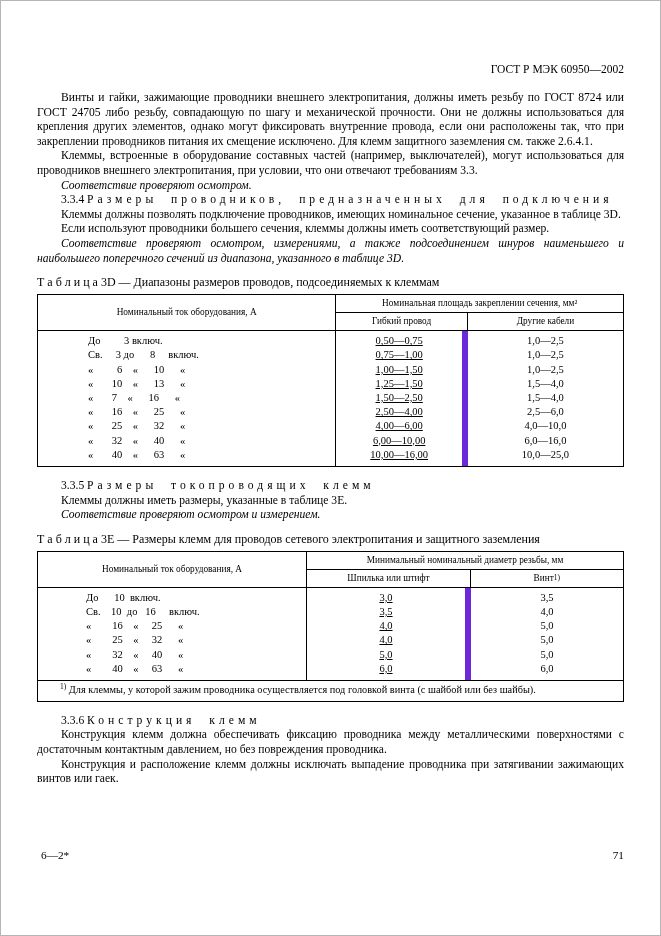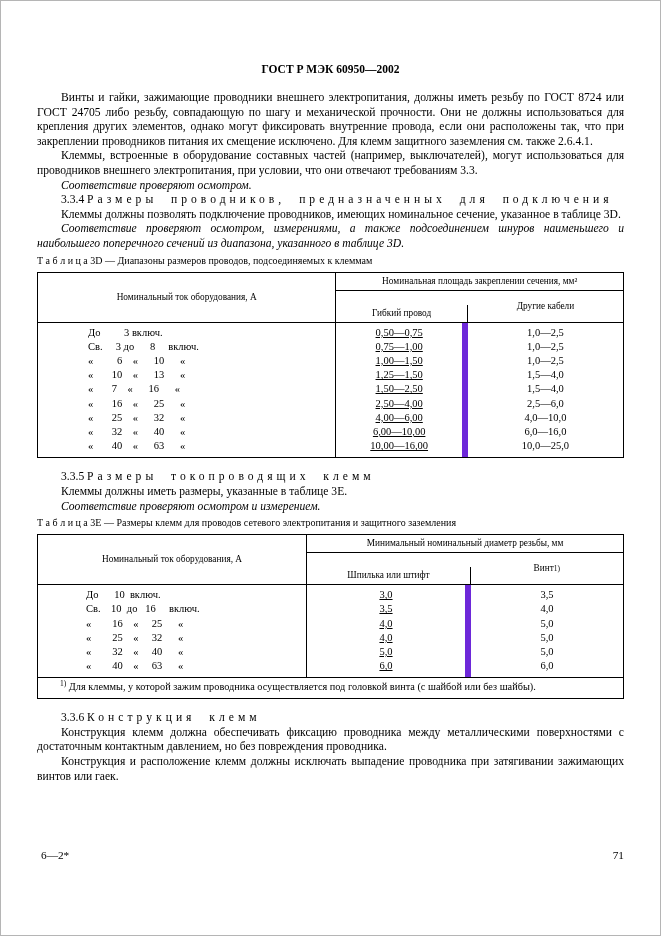--- a/index.html
+++ b/index.html
@@ -3,38 +3,38 @@
 <meta charset="utf-8">
 <style>
   * { margin:0; padding:0; box-sizing:border-box; }
   html,body { background:#e9e9e9; }
   body { font-family:"Liberation Serif","DejaVu Serif",serif; color:#000; }
   .page {
     position:relative; width:661px; height:936px; margin:0 auto;
     background:#fff; border:1px solid #b5b5b5; overflow:hidden;
   }
   .content { padding:62px 36px 0 36px; }
-  .doc-header { text-align:center; font-weight:bold; font-size:11.5px; margin-bottom:16px; }
+  .doc-header { text-align:right; font-weight:normal; font-size:11.5px; margin-bottom:16px; }
   .para { font-size:11.6px; line-height:14.6px; text-align:justify; }
   .ind { text-indent:24px; }
   .it { font-style:italic; }
   .heading { text-align:left; }
   .sp { letter-spacing:4px; word-spacing:7px; }
-  .caption { font-size:10px; line-height:13px; margin:2px 0 5px 0; text-align:left; }
+  .caption { font-size:12px; line-height:13px; margin:10px 0 5px 0; text-align:left; }
 
   
   .gtable { border:1px solid #000; font-size:10.5px; margin-bottom:12px; }
   .t3d { --c1:51%; --c2:22.5%; --c3:26.5%; --s1:45.9%; --s2:54.1%; --pl:50px; }
   .t3e { --c1:46%; --c2:28%;   --c3:26%;   --s1:51.8%; --s2:48.2%; --pl:48px; }
   .thead { display:flex; align-items:stretch; border-bottom:1px solid #000; font-size:9.3px; line-height:11px; }
   .hc1 { width:var(--c1); border-right:1px solid #000; display:flex; align-items:center; justify-content:center; text-align:center; padding:3px 6px; }
   .hgrp { width:calc(100% - var(--c1)); display:flex; flex-direction:column; }
   .hgtitle { border-bottom:1px solid #000; text-align:center; padding:3px 4px; }
   .hsubs { display:flex; flex:1; }
-  .hs1 { width:var(--s1); border-right:1px solid #000; display:flex; align-items:center; justify-content:center; text-align:right; padding:3px 4px;margin-top:14px; }
+  .hs1 { width:var(--s1); border-right:1px solid #000; display:flex; align-items:center; justify-content:center; text-align:right; padding:3px 4px; }
   .hs2 { width:var(--s2); display:flex; align-items:center; justify-content:center; text-align:left; padding:3px 4px; }
   .trow { display:flex;justify-content:space-between; }
   .trow > div { line-height:14.2px; }
   .trow:first-child > div { padding-top:3px; }
   .trow:last-child > div { padding-bottom:4px; }
   .tc1 { width:var(--c1); border-right:1px solid #000; padding-left:var(--pl); white-space:pre; }
   .tc2 { width:var(--c2); border-right:6px solid #6d28d9; text-align:center;text-decoration:underline; }
   .tc3 { width:var(--c3); text-align:center; }
   .tfoot { border-top:1px solid #000; font-size:10.3px; line-height:12.8px; padding:3px 26px 4px 8px; text-indent:14px; text-align:justify; }
   sup { font-size:7.5px; vertical-align:super; line-height:0; }
@@ -52,20 +52,21 @@
   <div class="content">
 
     <div class="doc-header">ГОСТ Р МЭК 60950—2002</div>
 
     <p class="para ind">Винты и гайки, зажимающие проводники внешнего электропитания, должны иметь резьбу по ГОСТ 8724 или ГОСТ 24705 либо резьбу, совпадающую по шагу и механической прочности. Они не должны использоваться для крепления других элементов, однако могут фиксировать внутренние провода, если они расположены так, что при закреплении проводников питания их смещение исключено. Для клемм защитного заземления см. также 2.6.4.1.</p>
     <p class="para ind">Клеммы, встроенные в оборудование составных частей (например, выключателей), могут использоваться для проводников внешнего электропитания, при условии, что они отвечают требованиям 3.3.</p>
     <p class="para ind it">Соответствие проверяют осмотром.</p>
 
     <p class="para ind heading"><span>3.3.4</span> <span class="sp">Размеры проводников, предназначенных для подключения</span></p>
     <p class="para ind">Клеммы должны позволять подключение проводников, имеющих номинальное сечение, указанное в таблице 3D.</p>
+    <p class="para ind">Если используют проводники большего сечения, клеммы должны иметь соответствующий размер.</p>
     <p class="para ind it">Соответствие проверяют осмотром, измерениями, а также подсоединением шнуров наименьшего и наибольшего поперечного сечений из диапазона, указанного в таблице 3D.</p>
 
     <p class="caption"><span>Т а б л и ц а  3D</span> <span>— Диапазоны размеров проводов, подсоединяемых к клеммам</span></p>
 
     <div class="gtable t3d">
       <div class="thead">
         <div class="hc1">Номинальный ток оборудования, А</div>
         <div class="hgrp">
           <div class="hgtitle">Номинальная площадь закреплении сечения, мм²</div>
           <div class="hsubs">

